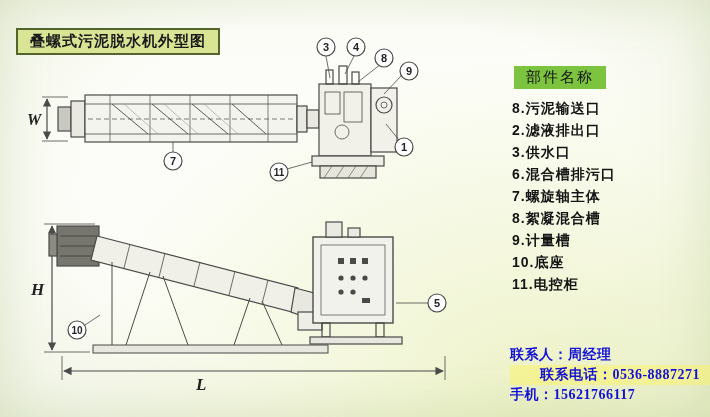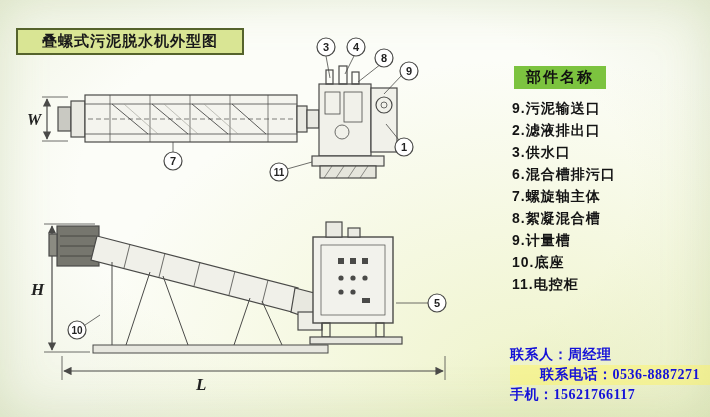--- a/index.html
+++ b/index.html
@@ -10,30 +10,30 @@
       radial-gradient(ellipse at 75% 92%, rgba(214,226,120,0.35), transparent 60%),
       radial-gradient(ellipse at 50% 45%, #fcfdf8 55%, #eef2e0 100%);
     font-family:"Liberation Sans", sans-serif;
     overflow:hidden;
     box-shadow: inset 0 0 50px rgba(140,170,90,.22);
   }
   .title-badge{
     position:absolute;left:16px;top:28px;
     background:#d9e594;
     border:2px solid #55632c;
-    padding:2px 24px;
+    padding:2px 12px;
     font-size:15px;font-weight:bold;color:#1a1a1a;
     letter-spacing:1px;
   }
   .parts-panel{position:absolute;left:512px;top:66px;width:192px;}
   .parts-title{
     display:inline-block;
     background:#7cc33f;
     padding:2px 12px;
-    font-size:15px;font-weight:bold;color:#111;
+    font-size:15px;font-weight:normal;color:#111;
     letter-spacing:2px;
     margin-left:2px;
   }
   .parts-list{margin-top:8px;}
   .parts-item{
     font-size:14px;font-weight:bold;color:#141414;
     line-height:22px;letter-spacing:1px;white-space:nowrap;
   }
   .note{
     position:absolute;left:384px;top:362px;
@@ -246,21 +246,21 @@
         <line x1="445" y1="356" x2="445" y2="380" stroke-width="0.8"></line>
         <line x1="64" y1="371" x2="443" y2="371" marker-start="url(#arrow)" marker-end="url(#arrow)"></line>
         <text x="196" y="390" class="dim-label" font-size="17" fill="#222" stroke="none">L</text>
       </g>
     </g>
   </svg>
 
   <div class="parts-panel">
     <div class="parts-title">部件名称</div>
     <div class="parts-list">
-      <div class="parts-item">9.污泥输送口</div>
+      <div class="parts-item">8.污泥输送口</div>
       <div class="parts-item">2.滤液排出口</div>
       <div class="parts-item">3.供水口</div>
       <div class="parts-item">6.混合槽排污口</div>
       <div class="parts-item">7.螺旋轴主体</div>
       <div class="parts-item">8.絮凝混合槽</div>
       <div class="parts-item">9.计量槽</div>
       <div class="parts-item">10.底座</div>
       <div class="parts-item">11.电控柜</div>
     </div>
   </div>

